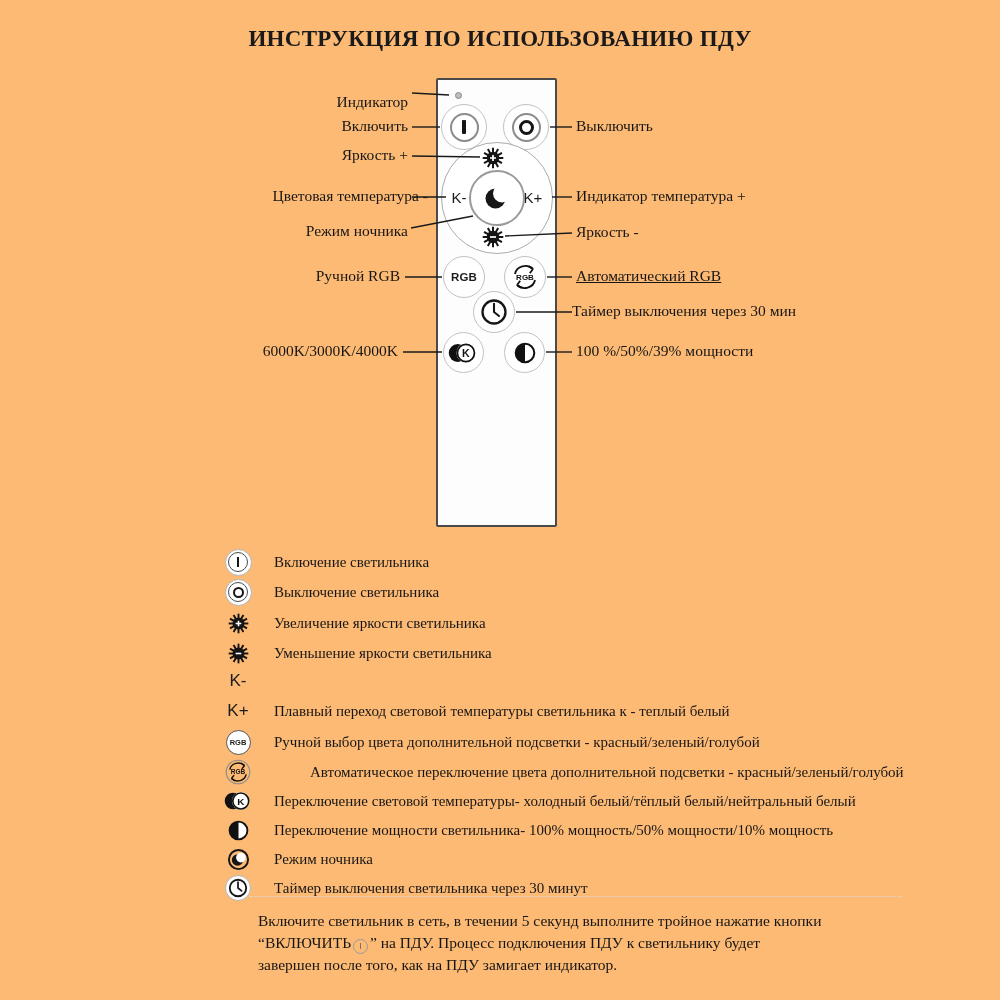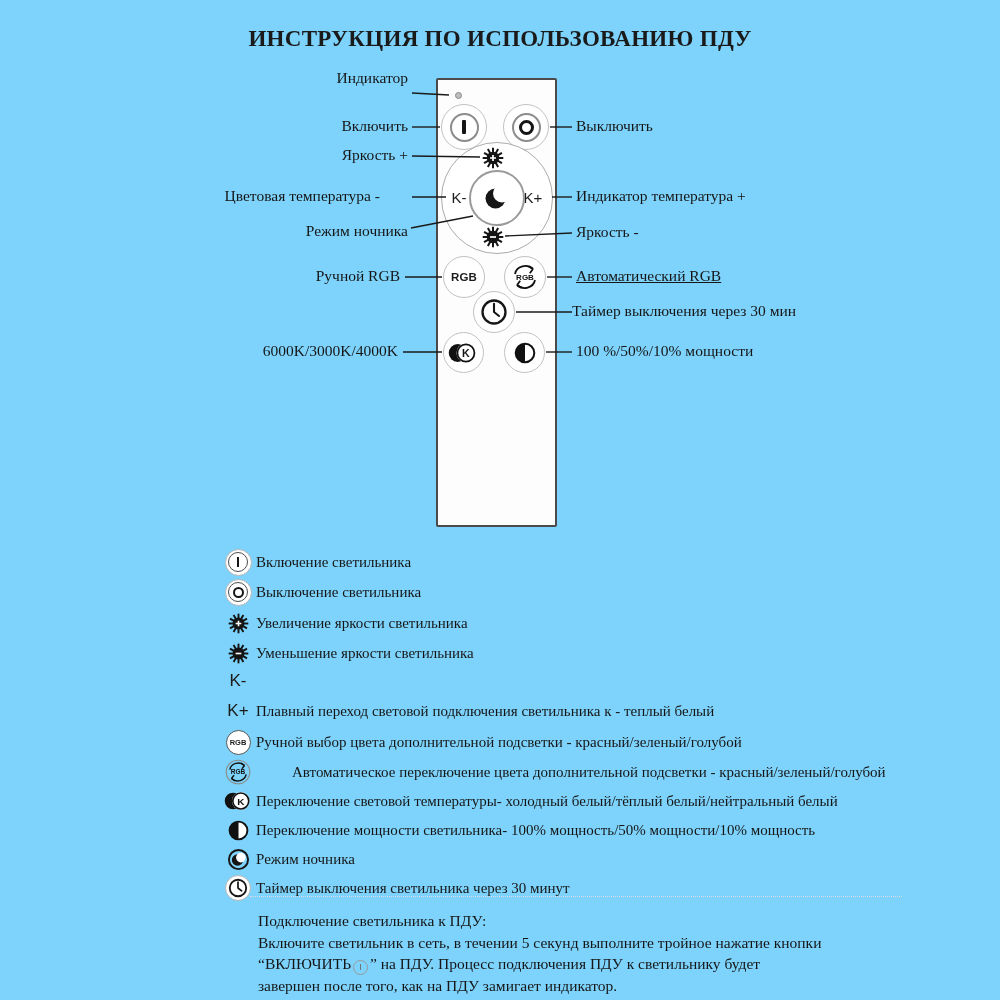--- a/index.html
+++ b/index.html
@@ -1,17 +1,17 @@
 <!DOCTYPE html>
 <html><head>
 <meta charset="utf-8">
 <style>
   html,body { margin:0; padding:0; background:#fff; }
   .page {
-    position:relative; width:1000px; height:1000px; background:#7dd3fc;
+    position:relative; width:1000px; height:1000px; background:#fdba74;
     font-family:"Liberation Serif", serif; color:#1a1a1a; overflow:hidden;
   }
   .page-title {
     position:absolute; top:26px; left:0; width:1000px; text-align:center;
     font-size:23px; font-weight:bold; letter-spacing:0.3px; margin:0;
   }
   
   .remote-body {
     position:absolute; left:436px; top:78px; width:117px; height:445px;
     border:2px solid #4a4a4a; background:#fdfdfd; border-radius:2px;
@@ -46,21 +46,21 @@
   .rgb-text { font-family:"Liberation Sans", sans-serif; font-size:11.5px; font-weight:bold; color:#1c1c1c; letter-spacing:0.2px; }
   .abs { position:absolute; }
   
   .lbl { position:absolute; font-size:15.5px; white-space:nowrap; color:#161616; }
   .lbl-left { text-align:right; }
   
   .lines-overlay { position:absolute; left:0; top:0; width:1000px; height:1000px; pointer-events:none; }
   
   .legend-row { position:absolute; left:222px; height:30px; display:flex; align-items:center; }
   .legend-icon-box { width:32px; display:flex; align-items:center; justify-content:center; flex:0 0 32px; }
-  .legend-text { margin-left:2px; font-size:15px; white-space:nowrap; color:#161616; }
+  .legend-text { margin-left:20px; font-size:15px; white-space:nowrap; color:#161616; }
   .k-glyph { font-family:"Liberation Sans", sans-serif; font-size:17px; color:#1c1c1c; }
   .circle-icon-outer {
     border-radius:50%; border:1.3px solid #b5b5b5; background:#fff;
     display:flex; align-items:center; justify-content:center; box-sizing:border-box;
   }
   .circle-icon-inner {
     border-radius:50%; border:1.6px solid #4d4d4d; background:#fff;
     display:flex; align-items:center; justify-content:center; box-sizing:border-box;
   }
   .legend-bar { width:2.5px; height:10px; background:#161616; }
@@ -185,34 +185,34 @@
       <line x1="403" y1="352" x2="442" y2="352"></line>
       <line x1="550" y1="127" x2="572" y2="127"></line>
       <line x1="552" y1="197" x2="572" y2="197"></line>
       <line x1="505" y1="236" x2="572" y2="233"></line>
       <line x1="547" y1="277" x2="572" y2="277"></line>
       <line x1="516" y1="312" x2="572" y2="312"></line>
       <line x1="546" y1="352" x2="572" y2="352"></line>
     </g>
   </svg>
 
-  <div class="lbl lbl-left" style="right:592px; top:69px;margin-left:41px;">Индикатор</div>
+  <div class="lbl lbl-left" style="right:592px; top:93px;margin-left:41px;">Индикатор</div>
   <div class="lbl lbl-left" style="right:592px; top:117px;">Включить</div>
   <div class="lbl lbl-left" style="right:592px; top:146px;">Яркость +</div>
-  <div class="lbl lbl-left" style="right:620px; top:187px;">Цветовая температура -</div>
+  <div class="lbl lbl-left" style="right:572px; top:187px;">Цветовая температура -</div>
   <div class="lbl lbl-left" style="right:592px; top:222px;">Режим ночника</div>
   <div class="lbl lbl-left" style="right:600px; top:267px;">Ручной RGB</div>
   <div class="lbl lbl-left" style="right:602px; top:342px;">6000K/3000K/4000K</div>
 
   <div class="lbl" style="left:576px; top:117px;">Выключить</div>
   <div class="lbl" style="left:576px; top:187px;">Индикатор температура +</div>
   <div class="lbl" style="left:576px; top:223px;">Яркость -</div>
   <div class="lbl" style="left:576px; top:267px;text-decoration:underline;">Автоматический RGB</div>
   <div class="lbl" style="left:572px; top:302px;">Таймер выключения через 30 мин</div>
-  <div class="lbl" style="left:576px; top:342px;">100 %/50%/10% мощности</div>
+  <div class="lbl" style="left:576px; top:342px;">100 %/50%/39% мощности</div>
 
   <div class="legend-row" style="top:547px;">
     <span class="legend-icon-box">
       <span class="circle-icon-outer" style="width:27px; height:27px;">
         <span class="circle-icon-inner" style="width:20px; height:20px;">
             <span class="legend-bar"></span>
           </span>
       </span>
     </span>
     <span class="legend-text">Включение светильника</span>
@@ -268,21 +268,21 @@
   <div class="legend-row" style="top:666px;">
     <span class="legend-icon-box">
         <span class="k-glyph">K-</span>
       </span>
   </div>
 
   <div class="legend-row" style="top:696px;">
     <span class="legend-icon-box">
         <span class="k-glyph">K+</span>
       </span>
-    <span class="legend-text">Плавный переход световой подключения светильника к - теплый белый</span>
+    <span class="legend-text">Плавный переход световой температуры светильника к - теплый белый</span>
   </div>
 
   <div class="legend-row" style="top:727px;">
     <span class="legend-icon-box">
       <span class="circle-icon-inner" style="width:25px; height:25px; border-color:#555;">
         <span class="rgb-small">RGB</span>
       </span>
     </span>
     <span class="legend-text">Ручной выбор цвета дополнительной подсветки - красный/зеленый/голубой</span>
   </div>
@@ -342,21 +342,20 @@
           <path d="M14,14 L14,5.8 M14,14 L19,18" stroke="#161616" stroke-width="2.4" stroke-linecap="round" fill="none"></path>
         </svg>
       </span>
     </span>
     <span class="legend-text">Таймер выключения светильника через 30 минут</span>
   </div>
 
   <div class="separator"></div>
 
   <div class="footer">
-    <div>Подключение светильника к ПДУ:</div>
     <div>Включите светильник в сеть, в течении 5 секунд выполните тройное нажатие кнопки</div>
     <div><span>“ВКЛЮЧИТЬ</span><span class="inline-power-icon">
           <span>I</span>
         </span><span>” на ПДУ. Процесс подключения ПДУ к светильнику будет</span></div>
     <div>завершен после того, как на ПДУ замигает индикатор.</div>
   </div>
 
 </div>
 
 </body></html>

